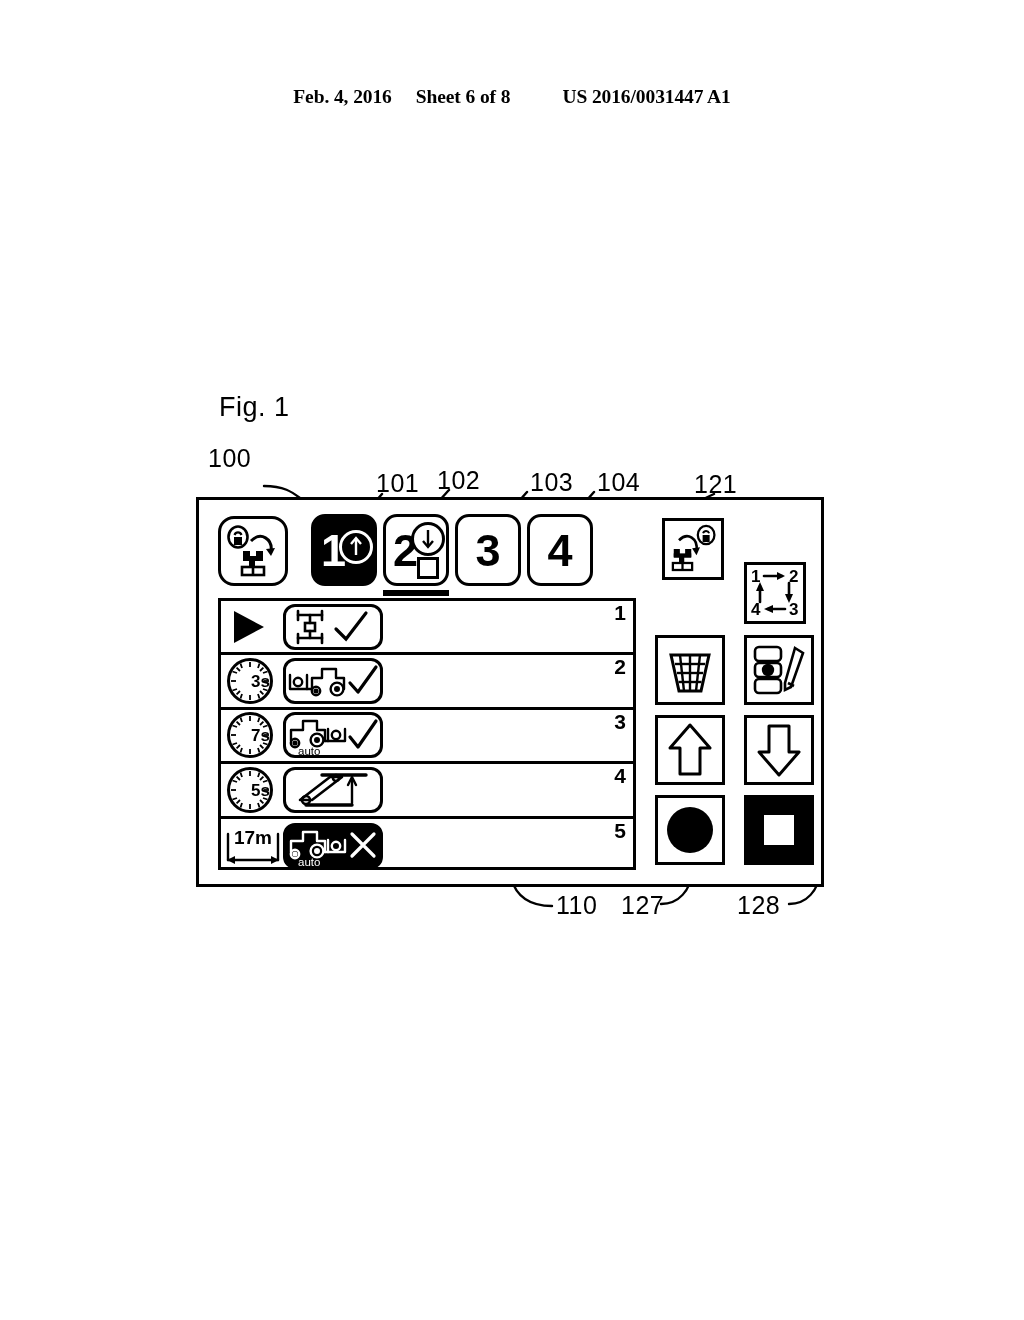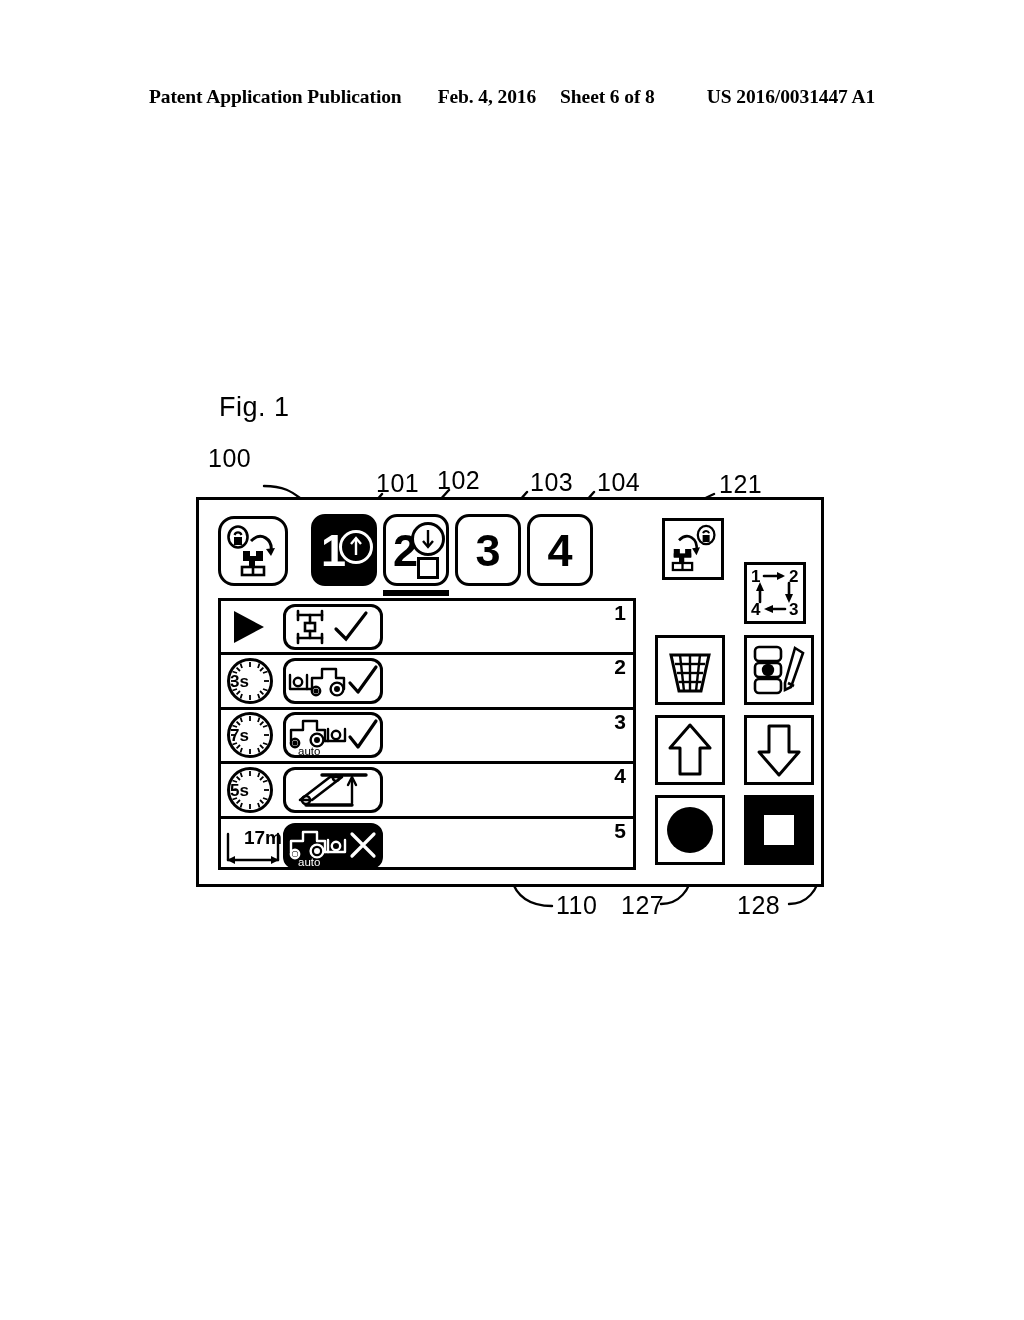--- a/index.html
+++ b/index.html
@@ -213,21 +213,21 @@
     border-radius: 50%;
     box-sizing: border-box;
     background: #fff;
   }
   .clock .clk-label {
     position: absolute;
     left: 0;
     top: 50%;
     width: 100%;
     transform: translateY(-50%);
-    text-align: left;
+    text-align: right;
     font-family: "Liberation Sans", sans-serif;
     font-weight: bold;
     font-size: 17px;
     line-height: 1;
   }
 
   
   .play-tri {
     position: absolute;
     left: 10px;
@@ -245,21 +245,21 @@
     left: 0;
     top: 6px;
     width: 58px;
     height: 40px;
   }
   .dist .dist-label {
     position: absolute;
     left: 0;
     top: 0;
     width: 58px;
-    text-align: right;
+    text-align: center;
     font-family: "Liberation Sans", sans-serif;
     font-weight: bold;
     font-size: 19px;
     line-height: 1;
   }
 
   
   .sq-btn {
     position: absolute;
     border: 3px solid #000;
@@ -267,21 +267,20 @@
     background: #fff;
   }
   .sq-btn.filled { background: #000; }
 
   svg { display: block; overflow: visible; }
 </style>
 </head>
 <body>
 
 <div id="page-header">
-  <span class="hdr-pub">Patent Application Publication</span>
   <span class="hdr-date">Feb. 4, 2016</span>
   <span class="hdr-sheet">Sheet 6 of 8</span>
   <span class="hdr-pat">US 2016/0031447 A1</span>
 </div>
 
 <div id="fig-caption">Fig. 1</div>
 
 <svg id="leaders" width="1024" height="1320" style="position:absolute;left:0;top:0;pointer-events:none;">
   <g fill="none" stroke="#000" stroke-width="2.4" stroke-linecap="round">
 
@@ -315,21 +314,21 @@
 
     <path d="M506,873 L511,881 L516,874" fill="none"></path>
   </g>
 </svg>
 
 <div class="ref" style="left:208px; top:446px;">100</div>
 <div class="ref" style="left:376px; top:471px;">101</div>
 <div class="ref" style="left:437px; top:468px;">102</div>
 <div class="ref" style="left:530px; top:470px;text-align:center;">103</div>
 <div class="ref" style="left:597px; top:470px;">104</div>
-<div class="ref" style="left:719px; top:472px;">121</div>
+<div class="ref" style="left:694px; top:472px;">121</div>
 <div class="ref" style="left:760px; top:506px;">122</div>
 <div class="ref" style="left:629px; top:598px;">123</div>
 <div class="ref" style="left:702px; top:595px;">124</div>
 <div class="ref" style="left:637px; top:777px;">126</div>
 <div class="ref" style="left:701px; top:777px;">125</div>
 <div class="ref" style="left:556px; top:893px;">110</div>
 <div class="ref" style="left:621px; top:893px;">127</div>
 <div class="ref" style="left:737px; top:893px;">128</div>
 
 <div id="display-frame">

